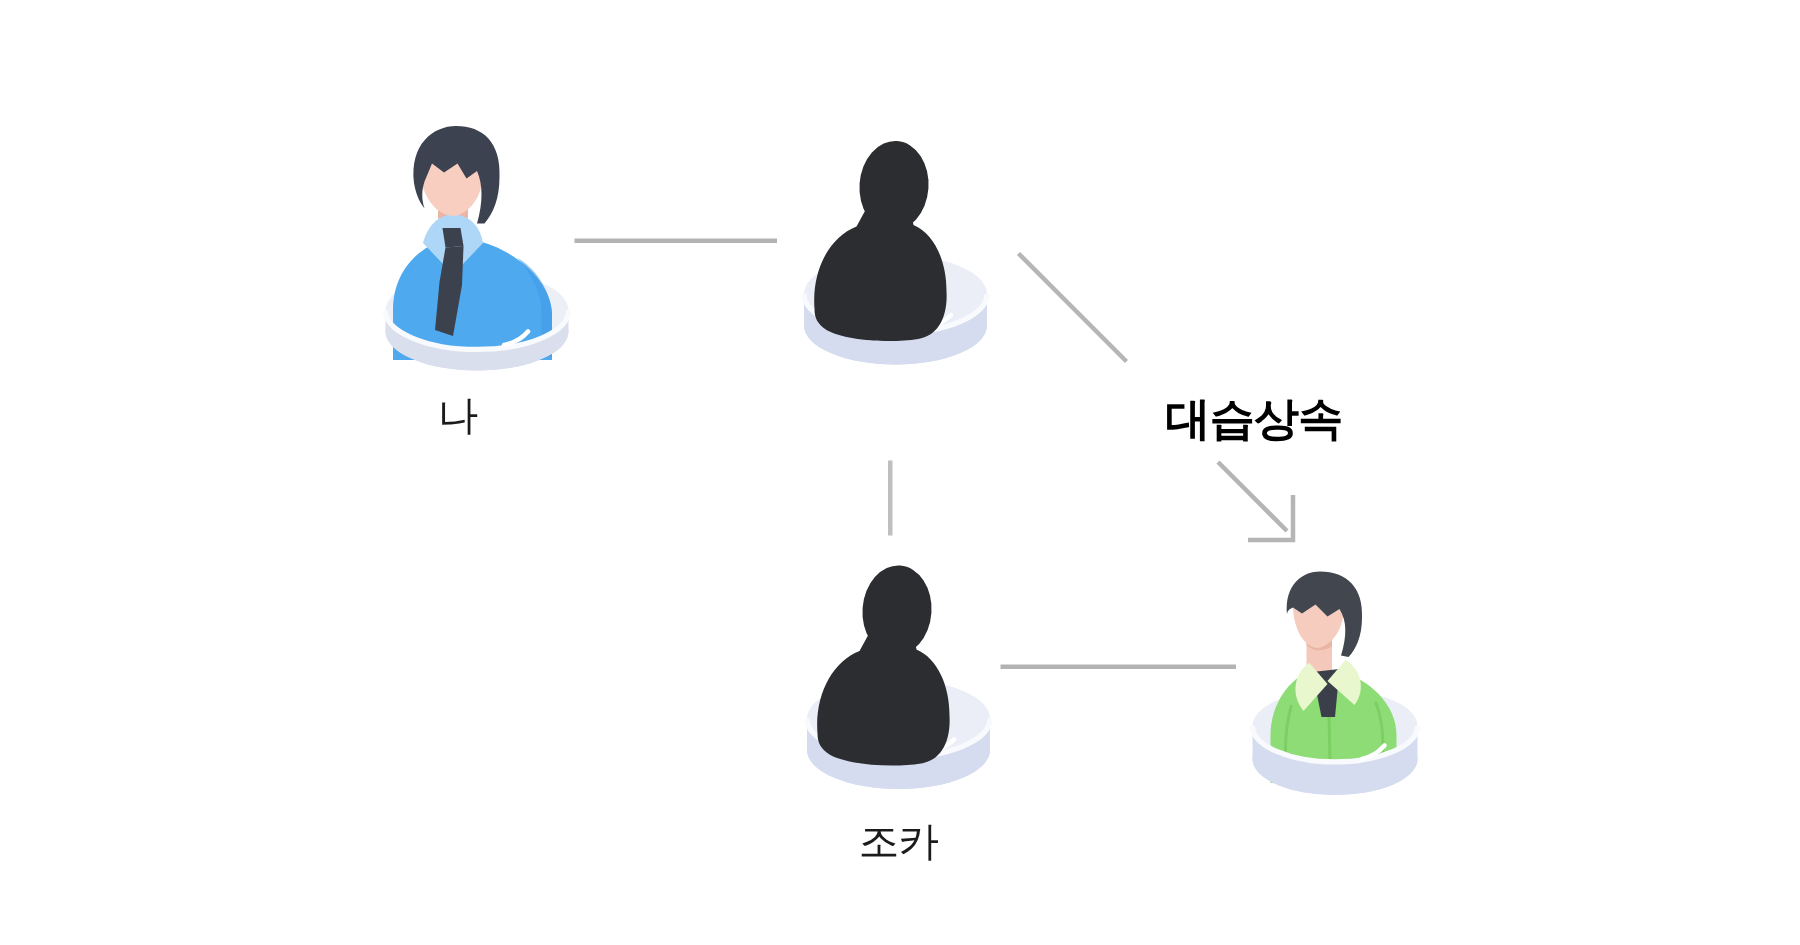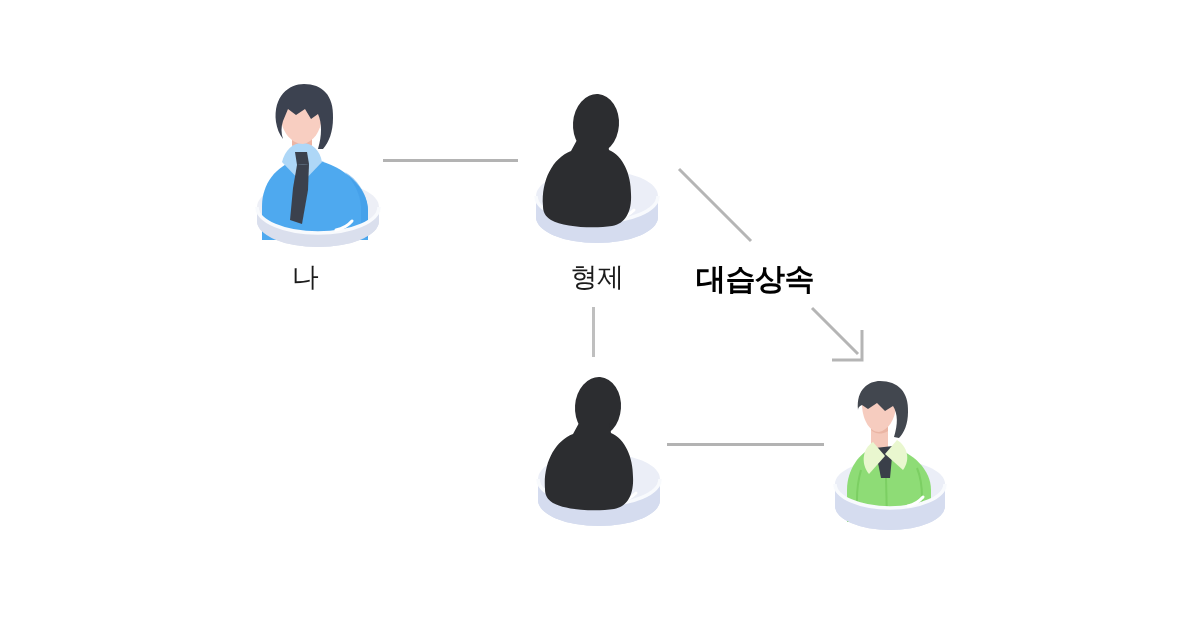--- a/index.html
+++ b/index.html
@@ -16,21 +16,21 @@
   .node-label{
     position:absolute;text-align:center;
     font-size:27px;line-height:1.15;color:var(--label,#1b1b1b);
     letter-spacing:-0.5px;white-space:nowrap;
   }
   .label-me{left:245px;top:262px;width:120px;}
   .label-sibling{left:537px;top:262px;width:120px;}
   .label-nephew{left:539px;top:546px;width:120px;}
   .label-soninlaw{left:800px;top:546px;width:170px;}
   .relation-label{
-    position:absolute;left:696px;top:259px;width:170px;text-align:left;
+    position:absolute;left:725px;top:259px;width:170px;text-align:right;
     font-size:30px;font-weight:700;color:var(--relation,#000000);
     letter-spacing:-0.5px;white-space:nowrap;
   }
   .connector{position:absolute;background:var(--line,#b3b3b3);}
   .conn-me-sibling{left:383px;top:159px;width:135px;height:3px;}
   .conn-sibling-nephew{left:592px;top:307px;width:3px;height:50px;background:var(--line-light,#bfbfbf);}
   .conn-nephew-soninlaw{left:667px;top:443px;width:157px;height:3px;}
   .arrow-svg{position:absolute;left:660px;top:150px;}
 </style>
 </head>
@@ -118,17 +118,17 @@
 
   <svg class="arrow-svg" width="220" height="225" viewBox="0 0 220 225" aria-hidden="true">
     <g stroke="#b5b5b5" stroke-width="3" fill="none">
       <line x1="19" y1="19" x2="91" y2="91"></line>
       <line x1="152" y1="158" x2="198" y2="204"></line>
       <polyline points="172,210 202,210 202,180"></polyline>
     </g>
   </svg>
 
   <div class="node-label label-me">나</div>
-  <div class="node-label label-sibling">형제</div>
+  <div class="node-label label-nephew">조카</div>
 
   <div class="relation-label">대습상속</div>
 
 </div>
 
 </body></html>

